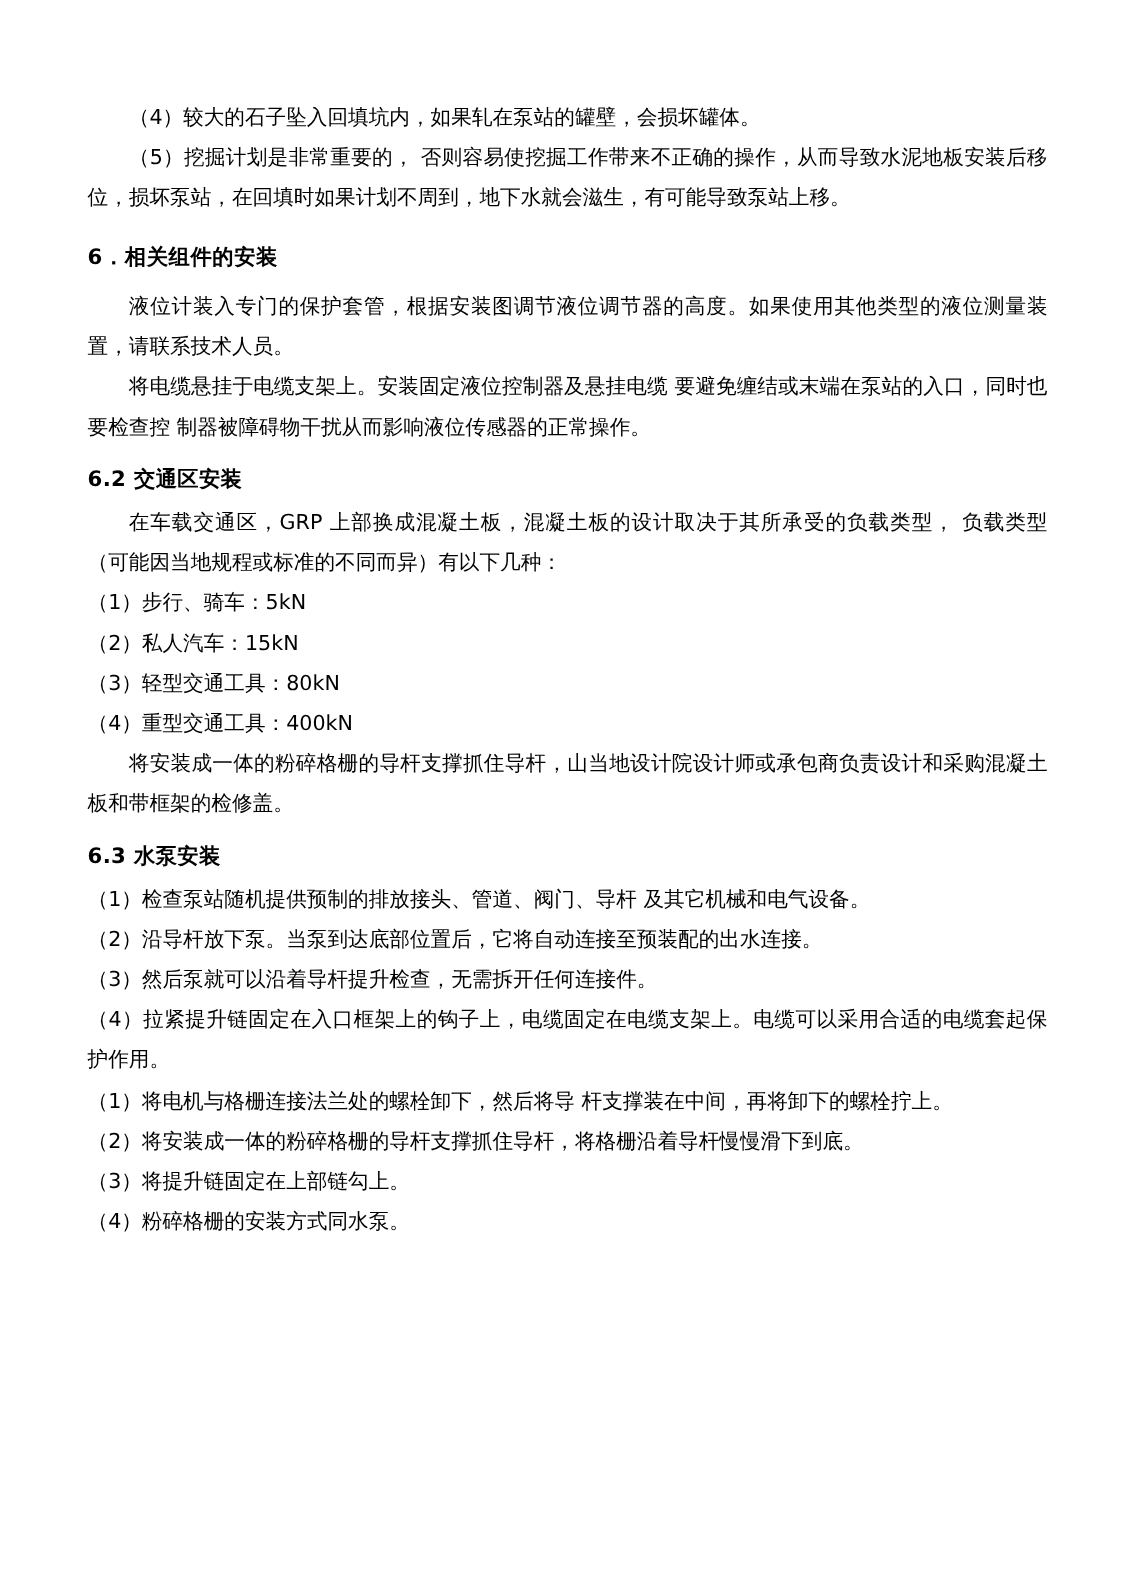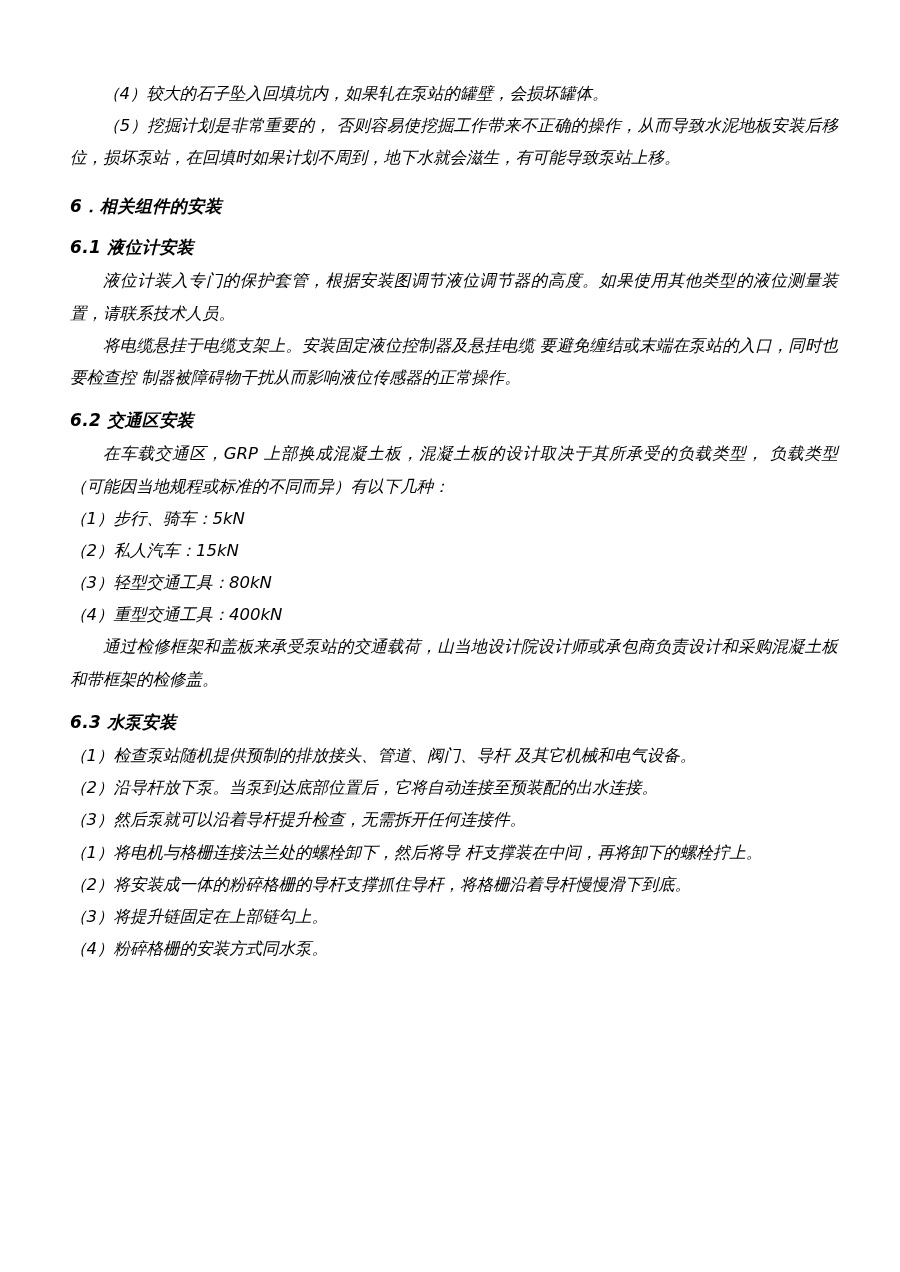--- a/index.html
+++ b/index.html
@@ -16,21 +16,20 @@
   .page {
     position: relative;
     width: 900px;
     height: 1272px;
     box-sizing: border-box;
     padding: 78px 62px 40px 70px;
   }
   .doc-body {
     font-size: 16.5px;
     line-height: 1.95;
-    font-style: italic;
   }
   p {
     margin: 0;
     padding: 0;
     text-align: justify;
     text-justify: inter-ideograph;
   }
   .para-indent {
     text-indent: 2em;
   }
@@ -59,36 +58,36 @@
 <body>
 
 <div class="page">
   <div class="doc-body">
 
     <p class="para-indent block">（4）较大的石子坠入回填坑内，如果轧在泵站的罐壁，会损坏罐体。</p>
     <p class="para-indent block">（5）挖掘计划是非常重要的， 否则容易使挖掘工作带来不正确的操作，从而导致水泥地板安装后移位，损坏泵站，在回填时如果计划不周到，地下水就会滋生，有可能导致泵站上移。</p>
 
     <h2 class="section-heading">6．相关组件的安装</h2>
 
-    <h3 class="sub-heading">6.1 液位计安装</h3>
     <p class="para-indent block">液位计装入专门的保护套管，根据安装图调节液位调节器的高度。如果使用其他类型的液位测量装置，请联系技术人员。</p>
     <p class="para-indent block">将电缆悬挂于电缆支架上。安装固定液位控制器及悬挂电缆 要避免缠结或末端在泵站的入口，同时也要检查控 制器被障碍物干扰从而影响液位传感器的正常操作。</p>
 
     <h3 class="sub-heading">6.2 交通区安装</h3>
     <p class="para-indent block">在车载交通区，GRP 上部换成混凝土板，混凝土板的设计取决于其所承受的负载类型， 负载类型（可能因当地规程或标准的不同而异）有以下几种：</p>
     <p class="list-item block">（1）步行、骑车：5kN</p>
     <p class="list-item block">（2）私人汽车：15kN</p>
     <p class="list-item block">（3）轻型交通工具：80kN</p>
     <p class="list-item block">（4）重型交通工具：400kN</p>
-    <p class="para-indent block">通过检修框架和盖板来承受泵站的交通载荷，山当地设计院设计师或承包商负责设计和采购混凝土板和带框架的检修盖。</p>
+    <p class="para-indent block">将安装成一体的粉碎格栅的导杆支撑抓住导杆，山当地设计院设计师或承包商负责设计和采购混凝土板和带框架的检修盖。</p>
 
     <h3 class="sub-heading">6.3 水泵安装</h3>
     <p class="list-item block">（1）检查泵站随机提供预制的排放接头、管道、阀门、导杆 及其它机械和电气设备。</p>
     <p class="list-item block">（2）沿导杆放下泵。当泵到达底部位置后，它将自动连接至预装配的出水连接。</p>
     <p class="list-item block">（3）然后泵就可以沿着导杆提升检查，无需拆开任何连接件。</p>
+    <p class="list-item block">（4）拉紧提升链固定在入口框架上的钩子上，电缆固定在电缆支架上。电缆可以采用合适的电缆套起保护作用。</p>
 
     <p class="list-item block">（1）将电机与格栅连接法兰处的螺栓卸下，然后将导 杆支撑装在中间，再将卸下的螺栓拧上。</p>
     <p class="list-item block">（2）将安装成一体的粉碎格栅的导杆支撑抓住导杆，将格栅沿着导杆慢慢滑下到底。</p>
     <p class="list-item block">（3）将提升链固定在上部链勾上。</p>
     <p class="list-item block">（4）粉碎格栅的安装方式同水泵。</p>
 
   </div>
 </div>
 
 </body></html>

